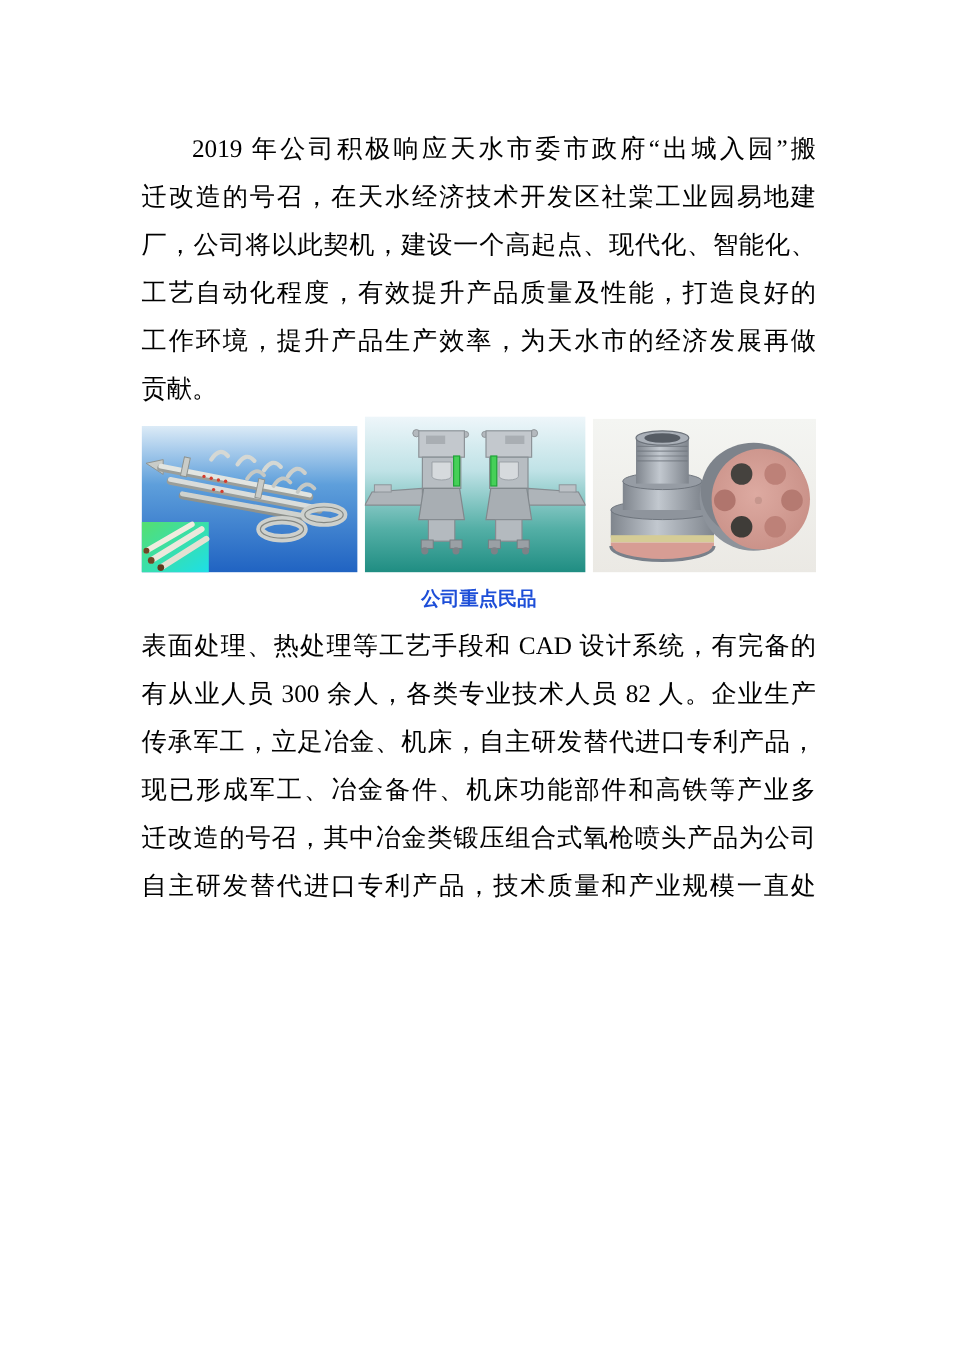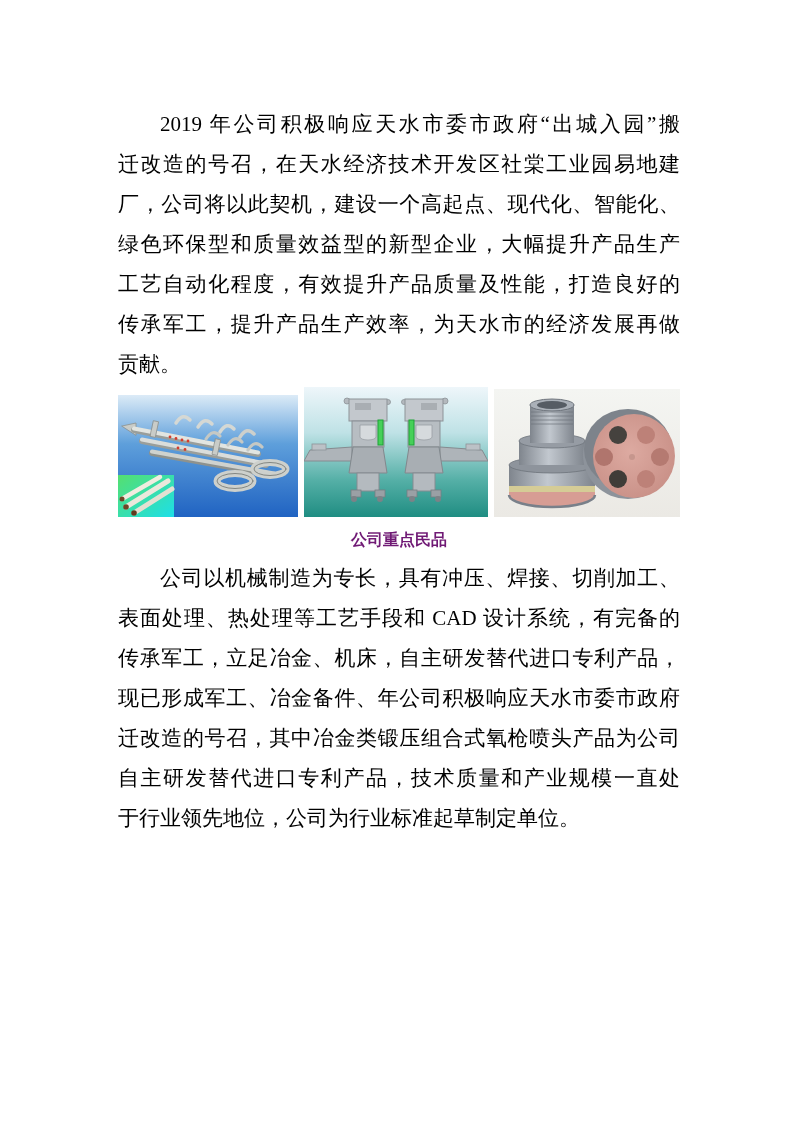--- a/index.html
+++ b/index.html
@@ -39,37 +39,36 @@
     align-items: flex-end;
   }
   .figure-row svg { display: block; }
   .figure-caption {
     margin-top: 12px;
     font-family: "Liberation Sans", "DejaVu Sans", sans-serif;
     font-weight: 700;
     font-size: 16px;
     line-height: 22px;
     text-align: center;
-    color: #701a75;
+    color: #1d4ed8;
   }
   .para2 { margin-top: 7px; }
 </style>
 </head>
 <body>
 
 <div class="page">
   <div class="content">
 
     <div class="para para1">
         <div class="line first">2019 年公司积极响应天水市委市政府“出城入园”搬</div>
         <div class="line">迁改造的号召，在天水经济技术开发区社棠工业园易地建</div>
         <div class="line">厂，公司将以此契机，建设一个高起点、现代化、智能化、</div>
-        <div class="line">绿色环保型和质量效益型的新型企业，大幅提升产品生产</div>
         <div class="line">工艺自动化程度，有效提升产品质量及性能，打造良好的</div>
-        <div class="line">传承军工，提升产品生产效率，为天水市的经济发展再做</div>
+        <div class="line">工作环境，提升产品生产效率，为天水市的经济发展再做</div>
         <div class="line last">贡献。</div>
       </div>
 
     <div class="figure-row">
 
       <svg width="180" height="122" viewBox="0 0 180 122">
         <defs>
           <linearGradient id="g1bg" x1="0" y1="0" x2="0" y2="1">
             <stop offset="0" stop-color="#dcebf7"></stop>
             <stop offset="0.4" stop-color="#5e9fdb"></stop>
@@ -197,23 +196,22 @@
           <circle cx="110" cy="68" r="9" fill="#b0756d"></circle>
           <circle cx="138" cy="68" r="3" fill="#c6968d"></circle>
         </g>
       </svg>
 
     </div>
 
     <div class="figure-caption">公司重点民品</div>
 
     <div class="para para2">
-        <div class="line first">公司以机械制造为专长，具有冲压、焊接、切削加工、</div>
         <div class="line">表面处理、热处理等工艺手段和 CAD 设计系统，有完备的</div>
+        <div class="line">有从业人员 300 余人，各类专业技术人员 82 人。企业生产</div>
         <div class="line">传承军工，立足冶金、机床，自主研发替代进口专利产品，</div>
-        <div class="line">现已形成军工、冶金备件、年公司积极响应天水市委市政府</div>
+        <div class="line">现已形成军工、冶金备件、机床功能部件和高铁等产业多</div>
         <div class="line">迁改造的号召，其中冶金类锻压组合式氧枪喷头产品为公司</div>
         <div class="line">自主研发替代进口专利产品，技术质量和产业规模一直处</div>
-        <div class="line last">于行业领先地位，公司为行业标准起草制定单位。</div>
       </div>
 
   </div>
 </div>
 
 </body></html>

